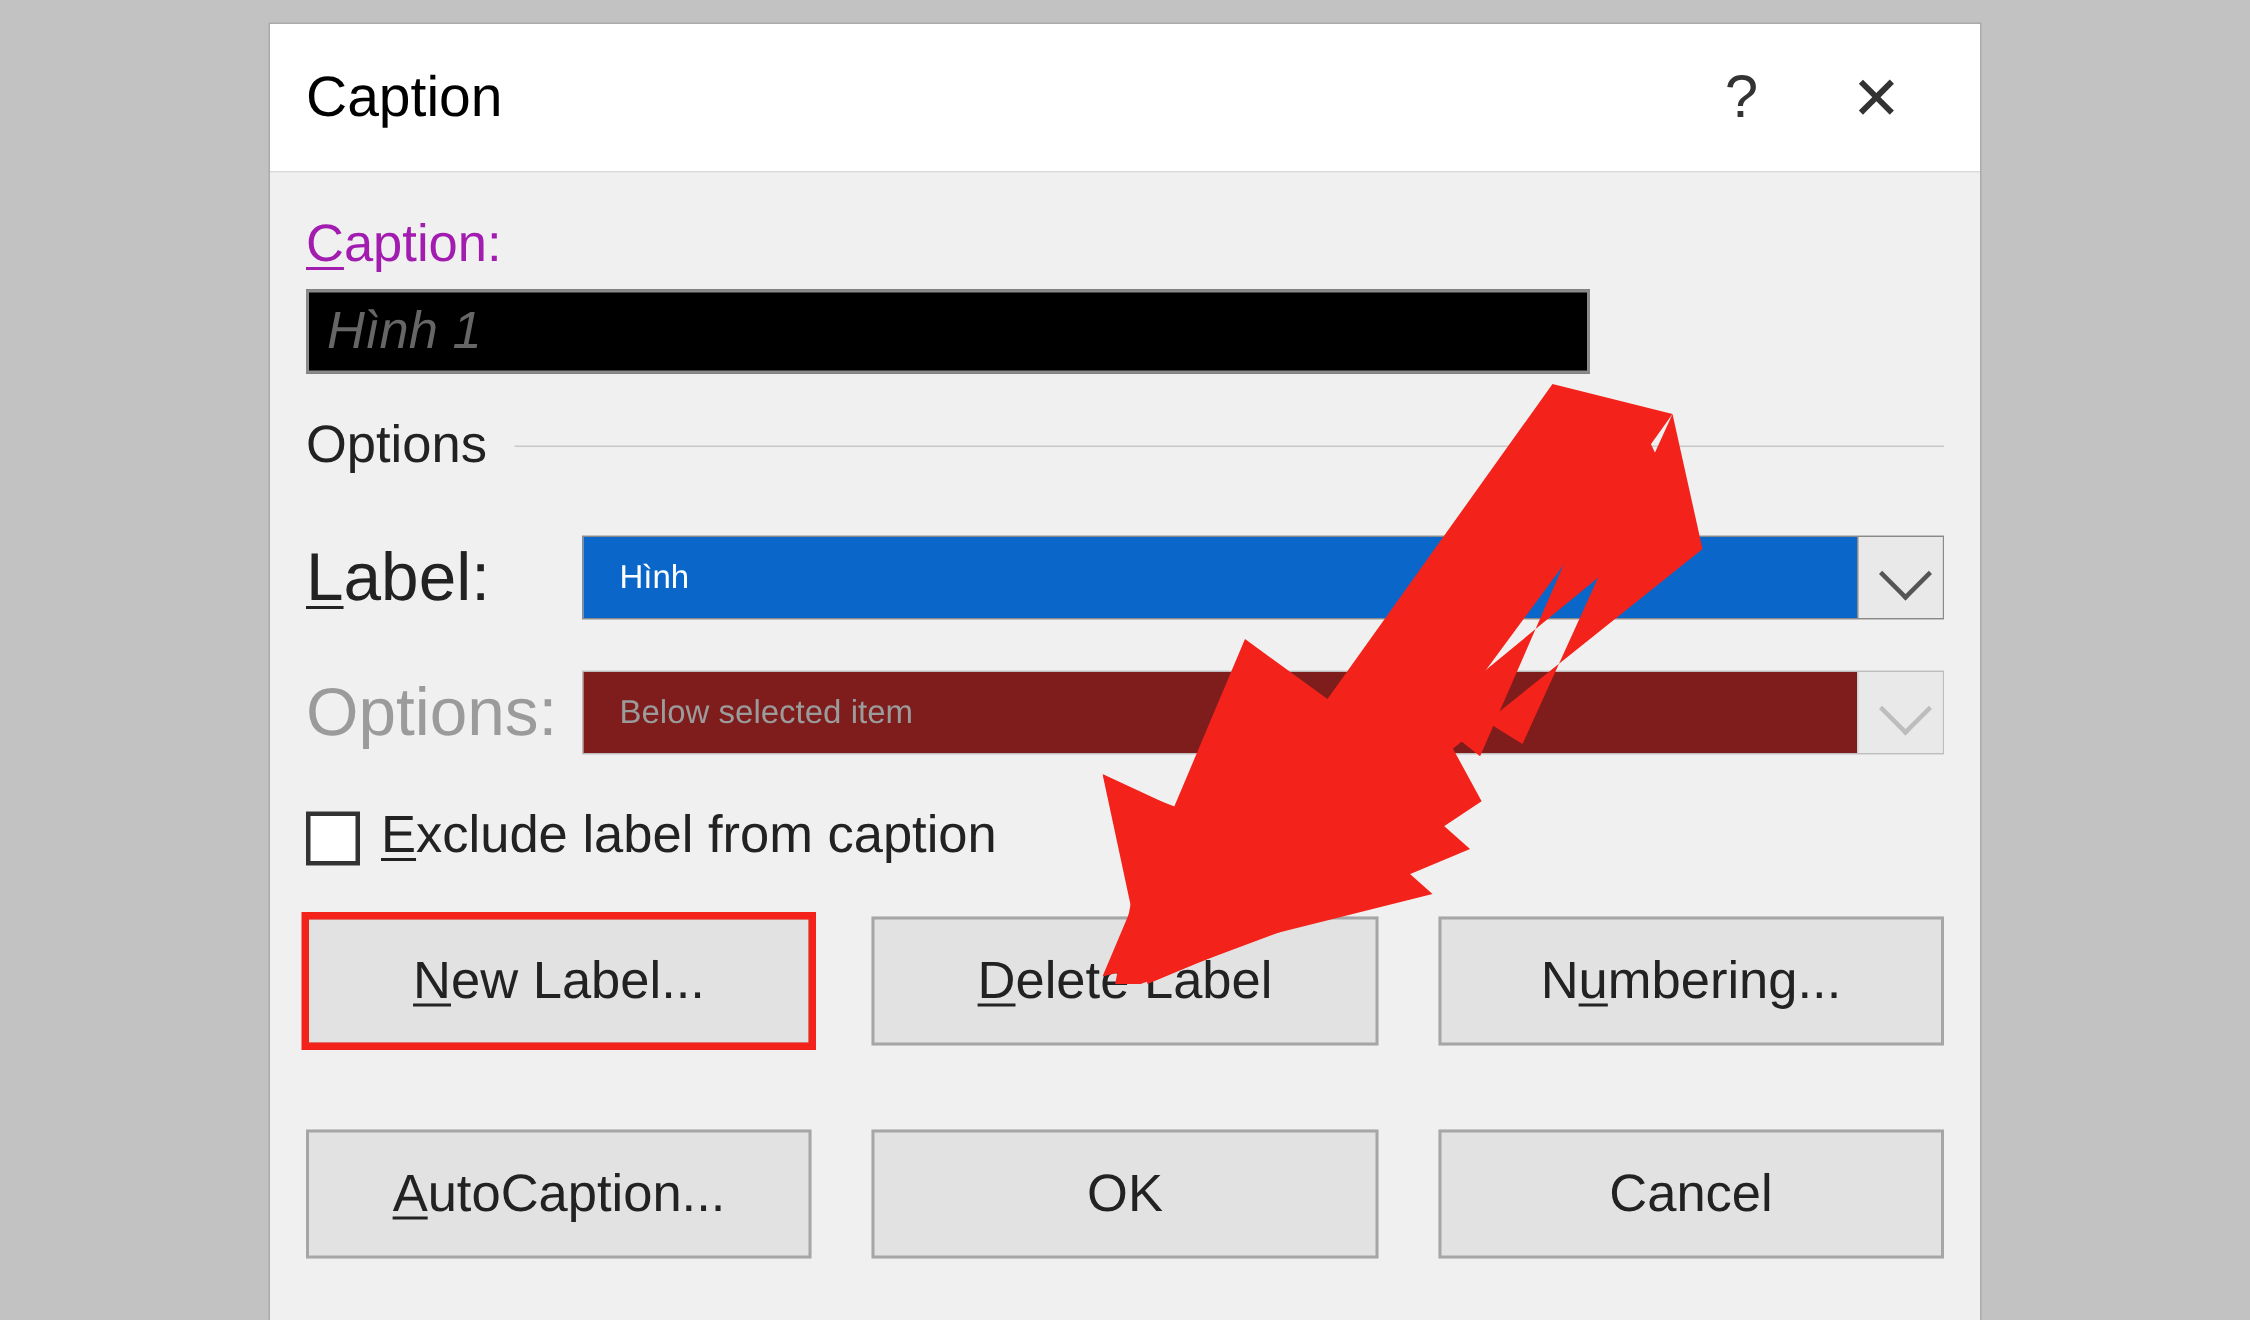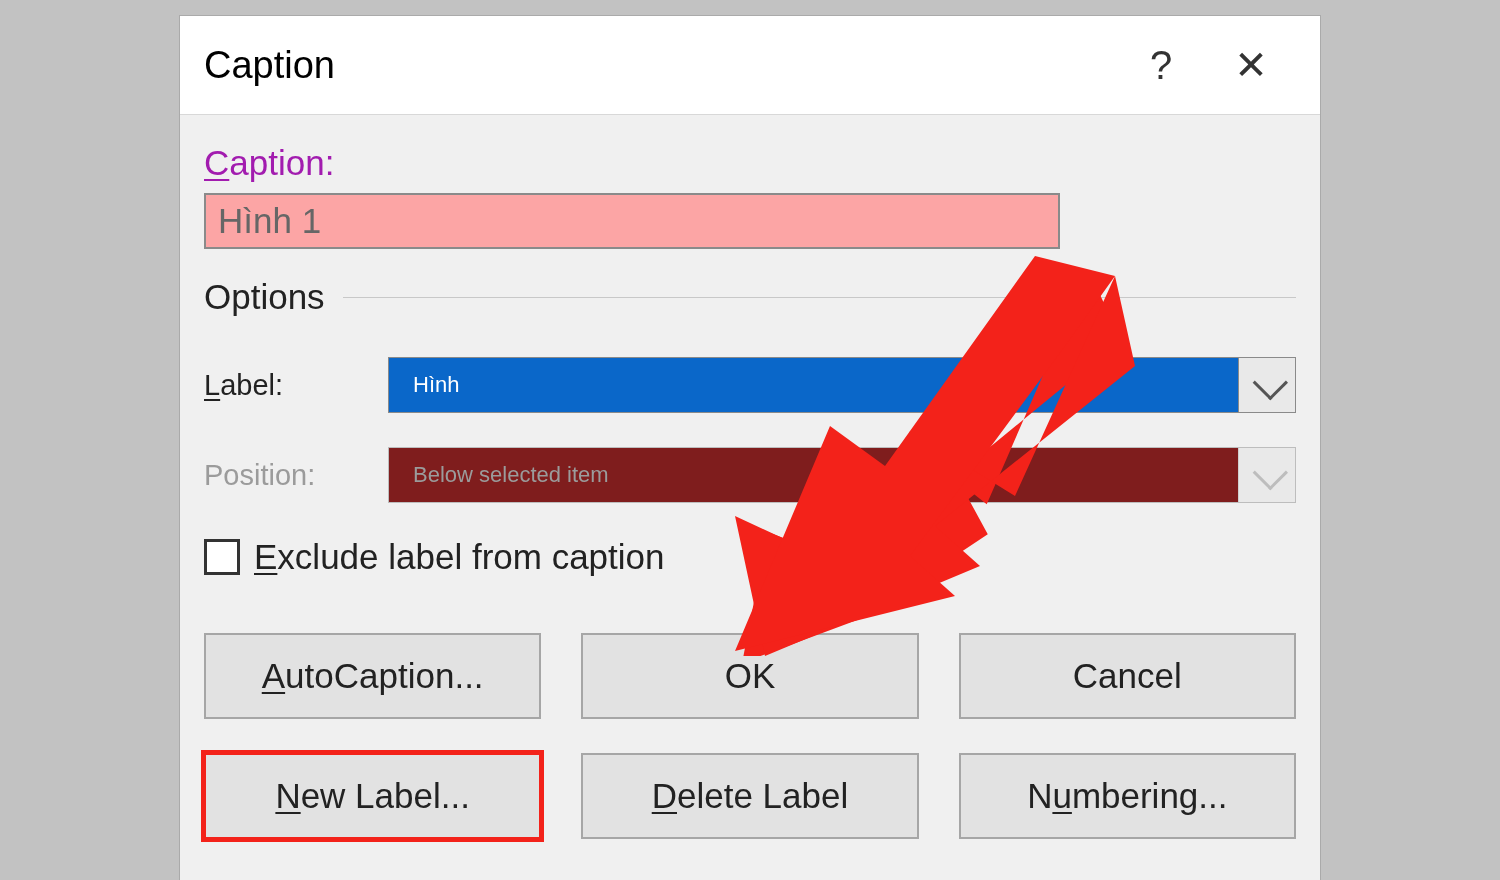--- a/index.html
+++ b/index.html
@@ -4,37 +4,37 @@
 <style>
   html,body{margin:0;padding:0;width:1500px;height:880px;background:#c2c2c2;font-family:"Segoe UI",Arial,sans-serif;overflow:hidden}
   .dialog{position:absolute;left:180px;top:16px;width:1140px;height:880px;background:#f0f0f0;box-shadow:0 0 0 1px #aaa}
   .titlebar{height:98px;background:#fff;border-bottom:1px solid #d8d8d8;display:flex;align-items:center;padding:0 24px 0 24px}
   .titlebar .title{font-size:38px;color:#000}
   .titlebar .spacer{flex:1}
   .titlebar .tbtn{width:90px;height:98px;display:flex;align-items:center;justify-content:center;font-size:40px;color:#333}
   .content{padding:28px 24px 0 24px}
   .lbl{font-size:35px;color:#a21caf;margin-bottom:10px}
   .ul{text-decoration:underline;text-decoration-thickness:2px;text-underline-offset:4px}
-  .caption-input{width:856px;height:56px;border:2px solid #8a8a8a;background:#fca5a5;padding:0 12px;font-size:35px;color:#666;box-sizing:border-box;display:flex;align-items:center}
+  .caption-input{width:856px;height:56px;border:2px solid #8a8a8a;background:#000000;padding:0 12px;font-size:35px;font-style:italic;color:#666;box-sizing:border-box;display:flex;align-items:center}
   .options-row{display:flex;align-items:center;margin-top:28px}
   .options-lbl{font-size:35px;color:#222;margin-right:18px}
   .hr{flex:1;height:1px;background:#c8c8c8}
   .grid2{margin-top:40px}
   .field-row{display:flex;align-items:center;margin-bottom:34px}
-  .field-label{width:184px;font-size:29px;color:#222}
+  .field-label{width:184px;font-size:45px;color:#222}
   .field-label.disabled{color:#9b9b9b}
   .combo{flex:1;height:56px;border:1px solid #8a8a8a;background:#fff;display:flex;align-items:stretch;box-sizing:border-box}
   .combo .sel{flex:1;background:#0a67c9;color:#fff;font-size:22px;display:flex;align-items:center;padding:0 24px}
   .combo .dd{width:56px;border-left:1px solid #8a8a8a;background:#e9e9e9;display:flex;align-items:center;justify-content:center}
   .combo.disabled{border-color:#bdbdbd}
   .combo.disabled .sel{background:#7f1d1d;color:#9b9b9b}
   .combo.disabled .dd{border-left-color:#cfcfcf}
   .chev{width:22px;height:22px;border-right:3px solid #555;border-bottom:3px solid #555;transform:rotate(45deg) translateY(-4px)}
   .combo.disabled .chev{border-color:#bdbdbd}
-  .chk-row{display:flex;align-items:center;margin-top:24px}
+  .chk-row{display:flex;align-items:flex-end;margin-top:24px}
   .chk{width:36px;height:36px;border:3px solid #333;background:#fff;margin-right:14px;box-sizing:border-box}
   .chk-label{font-size:35px;color:#222}
   .btn-row{display:flex;gap:40px;margin-top:34px}
   .btn{flex:1;height:86px;border:2px solid #a6a6a6;background:#e2e2e2;display:flex;align-items:center;justify-content:center;font-size:35px;color:#222;box-sizing:border-box}
   .btn.highlight{outline:5px solid #f3221a;outline-offset:-2px}
   .btn-row.second{margin-top:56px}
   
   .arrow{position:absolute;left:555px;top:240px;width:400px;height:400px;pointer-events:none}
 </style>
 </head>
@@ -70,56 +70,56 @@
         <div class="field-label"><span class="ul">L</span>abel:</div>
         <div class="combo">
           <div class="sel">Hình</div>
           <div class="dd">
               <div class="chev"></div>
             </div>
         </div>
       </div>
 
       <div class="field-row">
-        <div class="field-label disabled">Position:</div>
+        <div class="field-label disabled">Options:</div>
         <div class="combo disabled">
           <div class="sel">Below selected item</div>
           <div class="dd">
               <div class="chev"></div>
             </div>
         </div>
       </div>
     </div>
 
     <div class="chk-row">
       <div class="chk"></div>
       <div class="chk-label"><span class="ul">E</span>xclude label from caption</div>
     </div>
 
+    <div class="btn-row">
+      <div class="btn highlight">
+          <span><span class="ul">N</span>ew Label...</span>
+        </div>
+      <div class="btn">
+          <span><span class="ul">D</span>elete Label</span>
+        </div>
+      <div class="btn">
+          <span>N<span class="ul">u</span>mbering...</span>
+        </div>
+    </div>
+
     <div class="btn-row second">
       <div class="btn">
           <span><span class="ul">A</span>utoCaption...</span>
         </div>
       <div class="btn">
           <span>OK</span>
         </div>
       <div class="btn">
           <span>Cancel</span>
-        </div>
-    </div>
-
-    <div class="btn-row">
-      <div class="btn highlight">
-          <span><span class="ul">N</span>ew Label...</span>
-        </div>
-      <div class="btn">
-          <span><span class="ul">D</span>elete Label</span>
-        </div>
-      <div class="btn">
-          <span>N<span class="ul">u</span>mbering...</span>
         </div>
     </div>
 
   </div>
 
   <svg class="arrow" viewBox="0 0 400 400">
     <polygon points="360,20 390,90 220,220 250,280 120,360 0,400 30,270 150,320 180,190 250,250" fill="#f3221a" transform="rotate(-2 200 200)"></polygon>
     <polygon points="370,10 400,100 210,260 255,295 50,395 -5,405 10,280 120,340 165,185 260,250" fill="none"></polygon>
 
     <polygon points="380,20 400,110 200,270 245,310 30,400 0,260 140,325 175,175 280,240" fill="#f3221a"></polygon>

